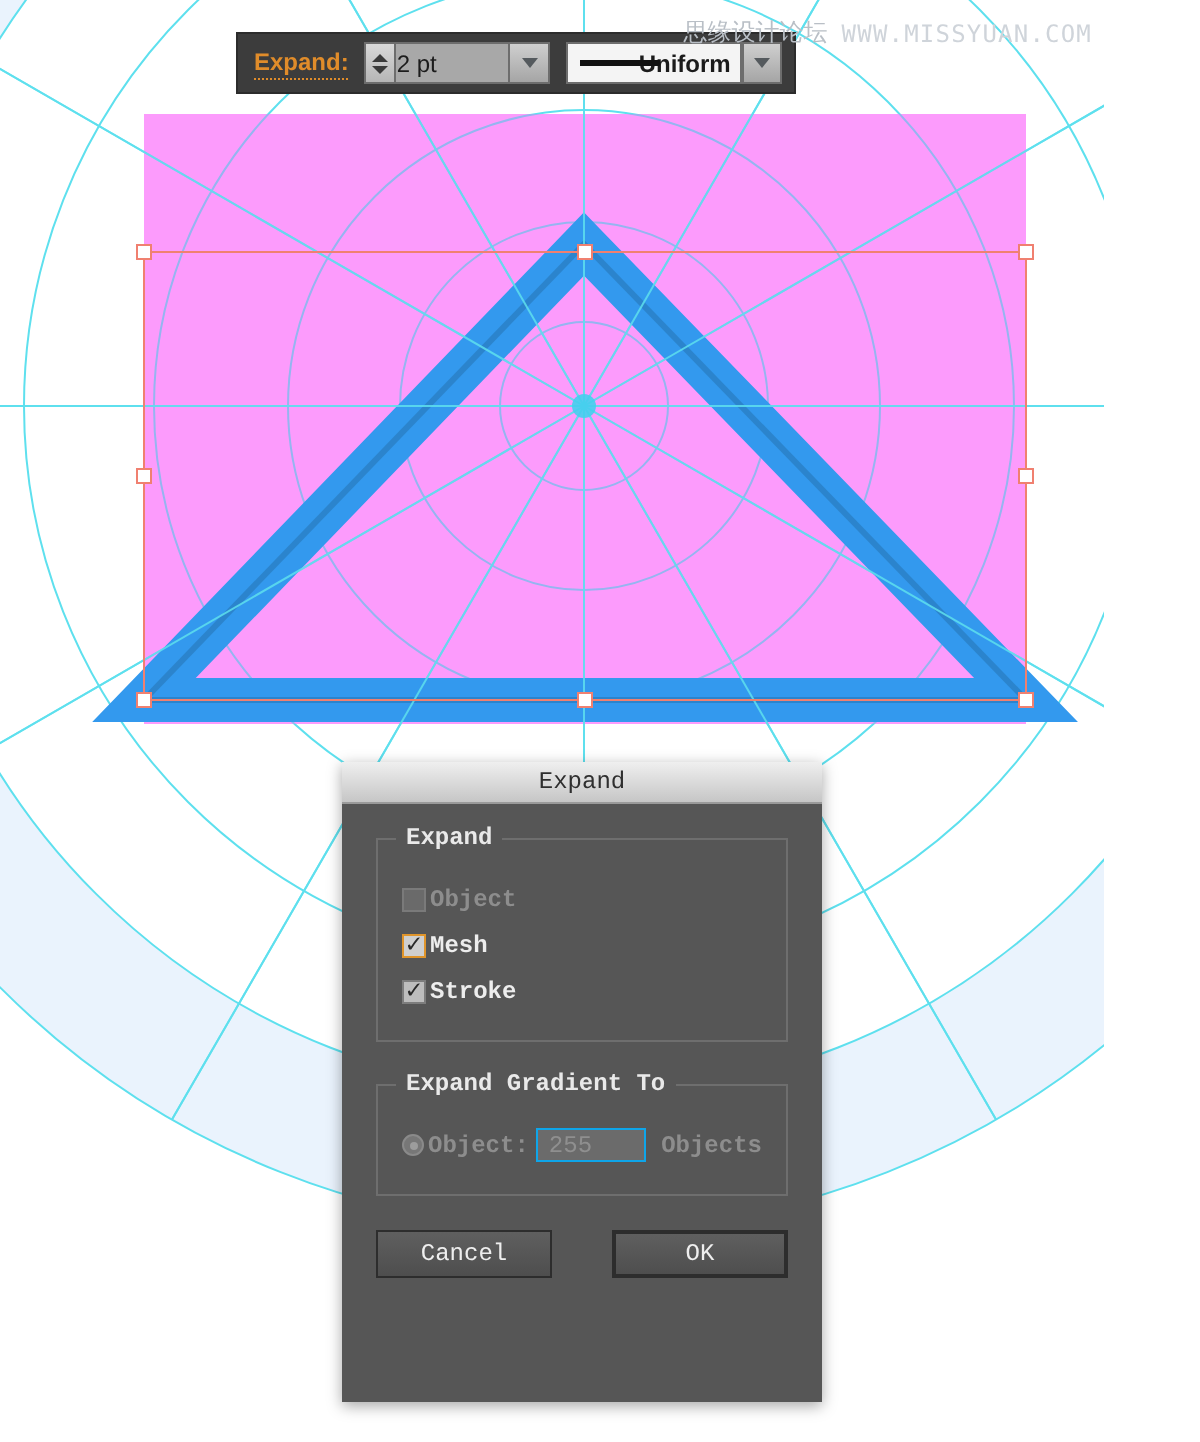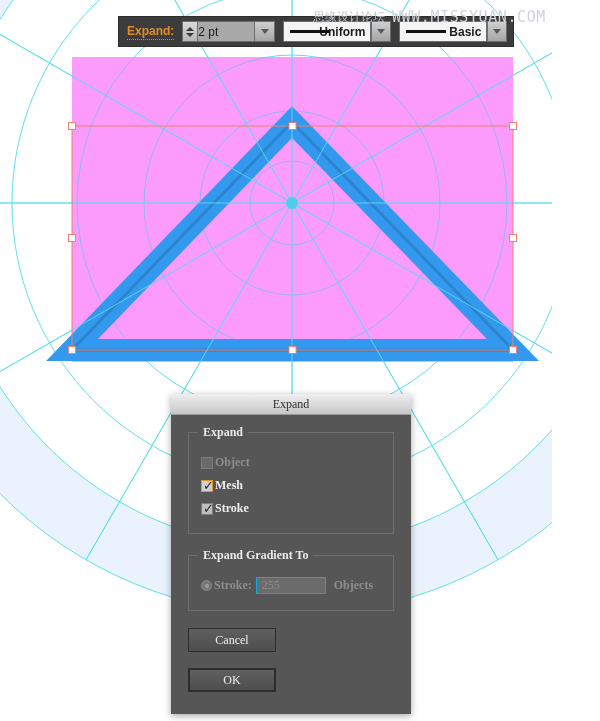--- a/index.html
+++ b/index.html
@@ -36,21 +36,21 @@
     z-index: 40;
     pointer-events: none;
   }
   #watermark .wm-cn {
     font-size: 12px;
     color: #b9bfc6;
     letter-spacing: 0px;
     font-family: "DejaVu Sans", sans-serif;
   }
   #watermark .wm-url {
-    font-size: 15px;
+    font-size: 12px;
     color: #cfd4da;
     letter-spacing: 0.6px;
     font-family: "DejaVu Sans Mono", monospace;
   }
 
   
   #stroke-bar {
     position: absolute;
     left: 118px; top: 16px;
     height: 31px;
@@ -144,27 +144,27 @@
   .combo-field .combo-text {
     font-size: 12px;
     color: #1b1b1b;
     font-weight: bold;
   }
   .combo .dd-btn { border-left: 1px solid #6d6d6d; }
 
   
   #expand-dialog {
     position: absolute;
-    left: 171px; top: 394px;
+    left: 171px; top: 381px;
     width: 240px;
     height: 320px;
     background: #565656;
     box-shadow: 0 2px 7px rgba(0,0,0,0.35);
     z-index: 35;
-    font-family: Liberation Serif, serif;
+    font-family: Liberation Mono, monospace;
   }
   #dialog-titlebar {
     height: 21px;
     background: linear-gradient(#efefef, #c6c6c6);
     border-bottom: 1px solid #9a9a9a;
     display: flex;
     align-items: center;
     justify-content: center;
   }
   #dialog-title {
@@ -253,23 +253,22 @@
   }
   .objects-label {
     font-size: 12px;
     color: #8d8d8d;
     font-weight: bold;
     margin-left: 6px;
   }
   #dialog-buttons {
     display: flex;
     justify-content: space-between;
-    gap: 16px;
+    gap: 26px;
     margin-top: -4px;
-    flex-direction: column;
   }
   .dlg-btn {
     width: 88px;
     height: 24px;
     background: linear-gradient(#5f5f5f, #4e4e4e);
     border: 1px solid #2d2d2d;
     color: #eeeeee;
     font-size: 12px;
     display: flex;
     align-items: center;
@@ -419,29 +418,20 @@
     <div class="combo">
       <div class="combo-field">
         <span class="swatch-line"></span>
         <span class="combo-text">Uniform</span>
       </div>
       <div class="dd-btn">
         <span class="dd-caret"></span>
       </div>
     </div>
 
-    <div class="combo">
-      <div class="combo-field">
-        <span class="swatch-line"></span>
-        <span class="combo-text">Basic</span>
-      </div>
-      <div class="dd-btn">
-        <span class="dd-caret"></span>
-      </div>
-    </div>
   </div>
 
   <div id="expand-dialog">
 
     <div id="dialog-titlebar">
       <span id="dialog-title">Expand</span>
     </div>
 
     <div id="dialog-body">
 
@@ -469,21 +459,21 @@
       </div>
 
       <div class="fieldset">
         <span class="fieldset-legend">Expand Gradient To</span>
 
 
         <div class="opt-row">
           <span class="radio">
             <span class="dot"></span>
           </span>
-          <span class="opt-label disabled">Stroke:</span>
+          <span class="opt-label disabled">Object:</span>
           <span class="specify-input">255</span>
           <span class="objects-label">Objects</span>
         </div>
       </div>
 
       <div id="dialog-buttons">
         <div class="dlg-btn">Cancel</div>
         <div class="dlg-btn primary">OK</div>
       </div>
 

